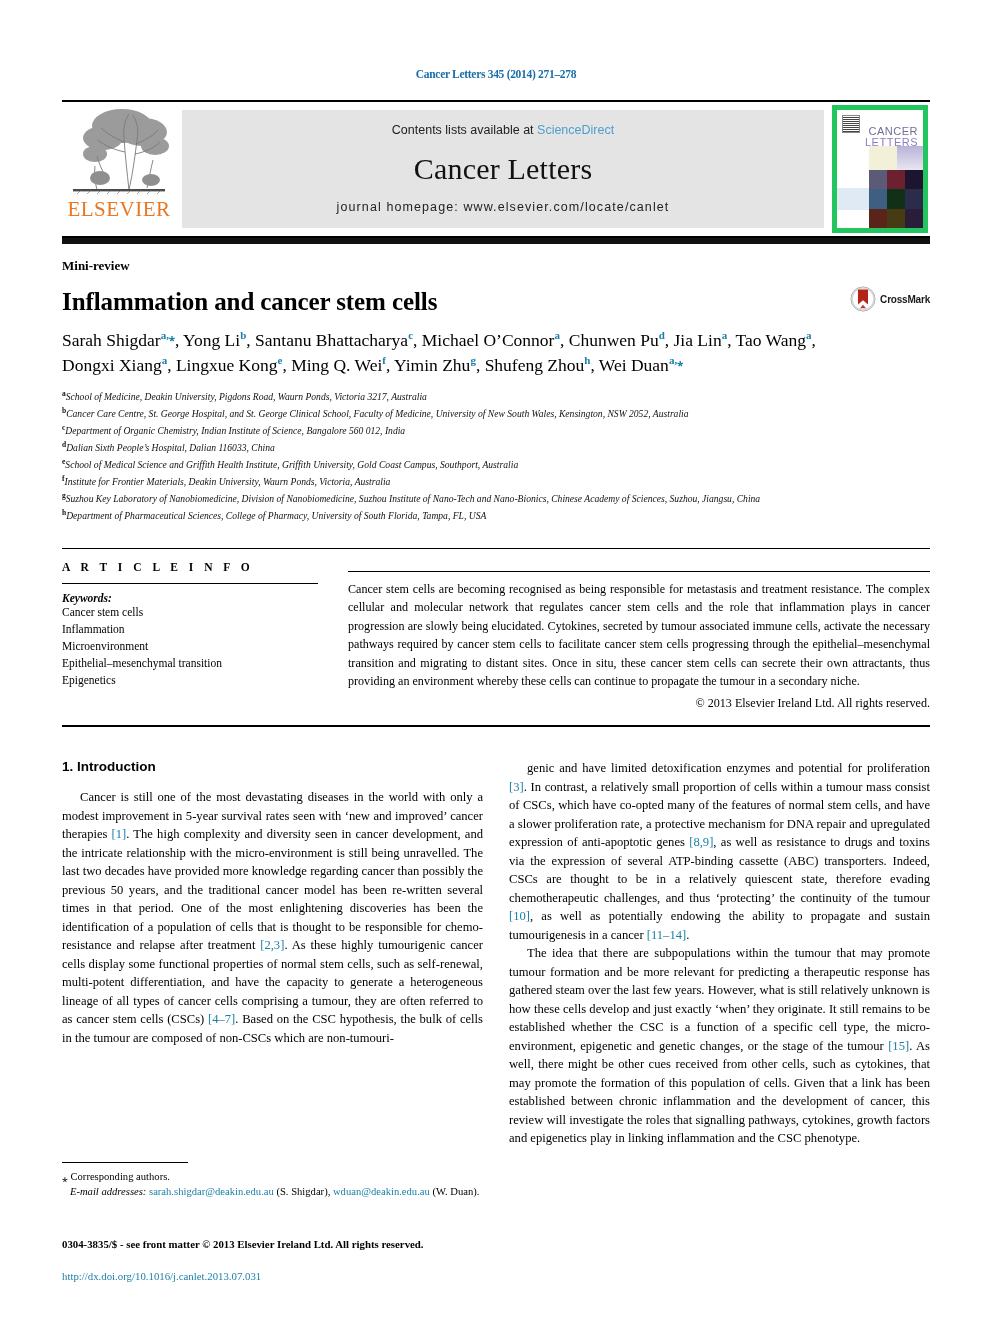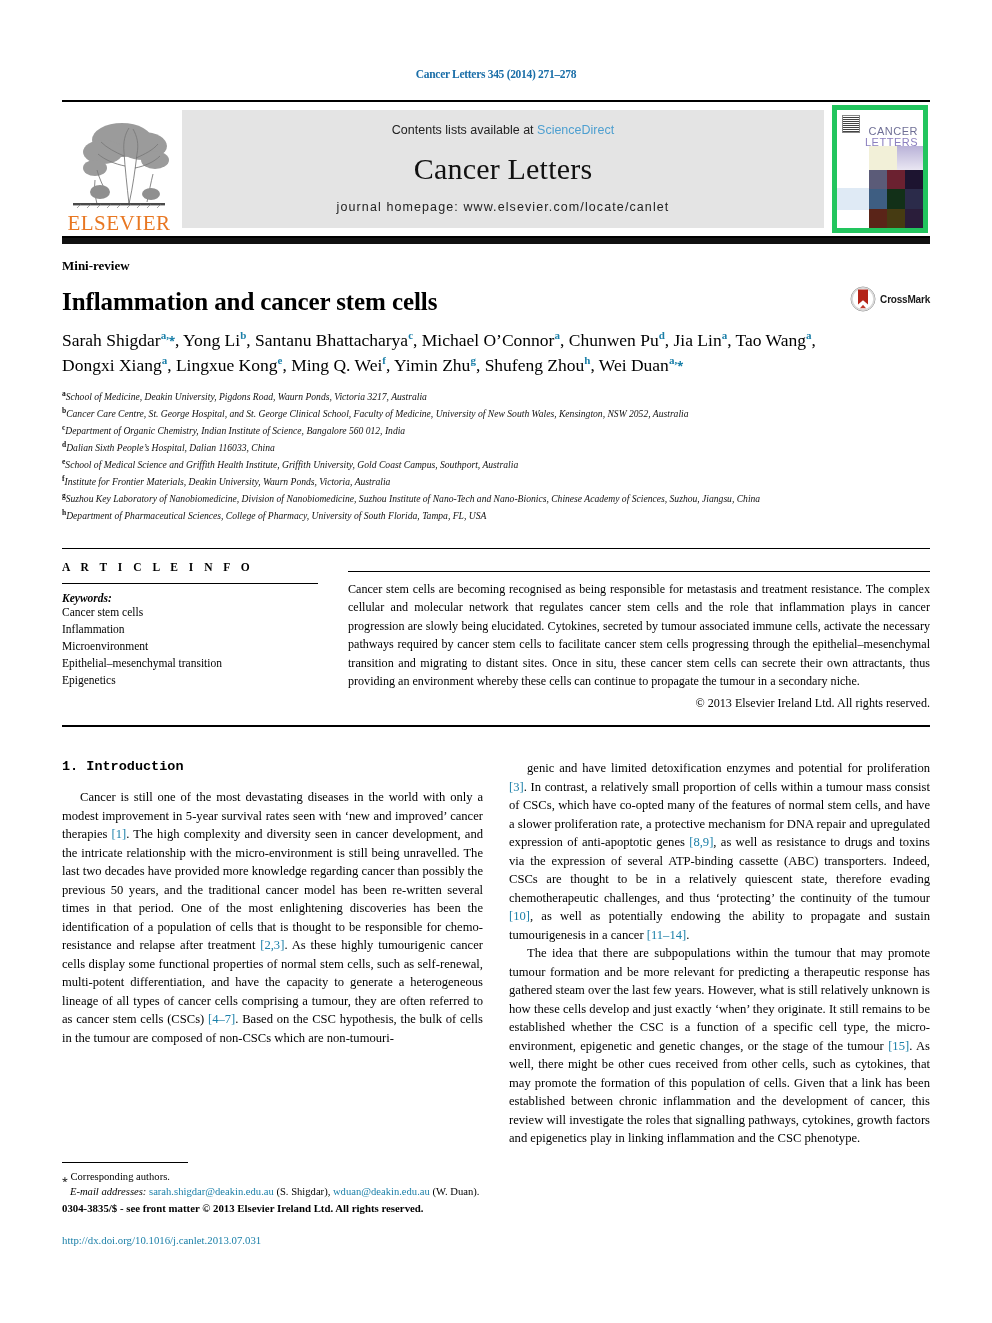--- a/index.html
+++ b/index.html
@@ -45,21 +45,21 @@
     height: 134px;
     display: flex;
     align-items: stretch;
   }
   .elsevier-logo {
     width: 114px;
     flex: 0 0 114px;
     display: flex;
     flex-direction: column;
     align-items: center;
-    justify-content: flex-end;
+    justify-content: flex-start;
     padding-bottom: 2px;
     background: #fff;
   }
   .tree-svg { display:block; }
   .elsevier-word {
     font-family: "Liberation Serif", serif;
     color: #E87722;
     font-size: 21px;
     letter-spacing: 0.5px;
     line-height: 1;
@@ -203,21 +203,21 @@
   .bottom-rule { border-top: 2.5px solid #000; margin-top: 14px; }
 
   
   .body-cols {
     margin-top: 32px;
     display: flex;
     gap: 26px;
   }
   .bcol { flex: 1 1 0; }
   .h2 {
-    font-family: Liberation Mono, monospace;
+    font-family: Liberation Sans, sans-serif;
     font-weight: bold;
     font-size: 13.5px;
     margin-bottom: 14px;
   }
   .para {
     font-family: "Liberation Serif", serif;
     font-size: 12.6px;
     line-height: 1.47;
     text-align: justify;
     text-indent: 18px;
@@ -237,21 +237,21 @@
   .fn-line {
     font-family: "Liberation Serif", serif;
     font-size: 10.6px;
     line-height: 1.45;
   }
   .fn-line .lbl { font-style: italic; }
   .fn-link { color: #1a7fa8; }
   .issn-block {
     position: absolute;
     left: 62px;
-    top: 1200px;
+    top: 1236px;
     width: 440px;
     font-family: "Liberation Serif", serif;
     font-size: 10.8px;
     line-height: 1.5;
     font-weight: bold;
   }
   .doi-link { color: #1a7fa8; font-weight: normal; margin-top: 16px; }
 </style>
 </head>
 <body>

